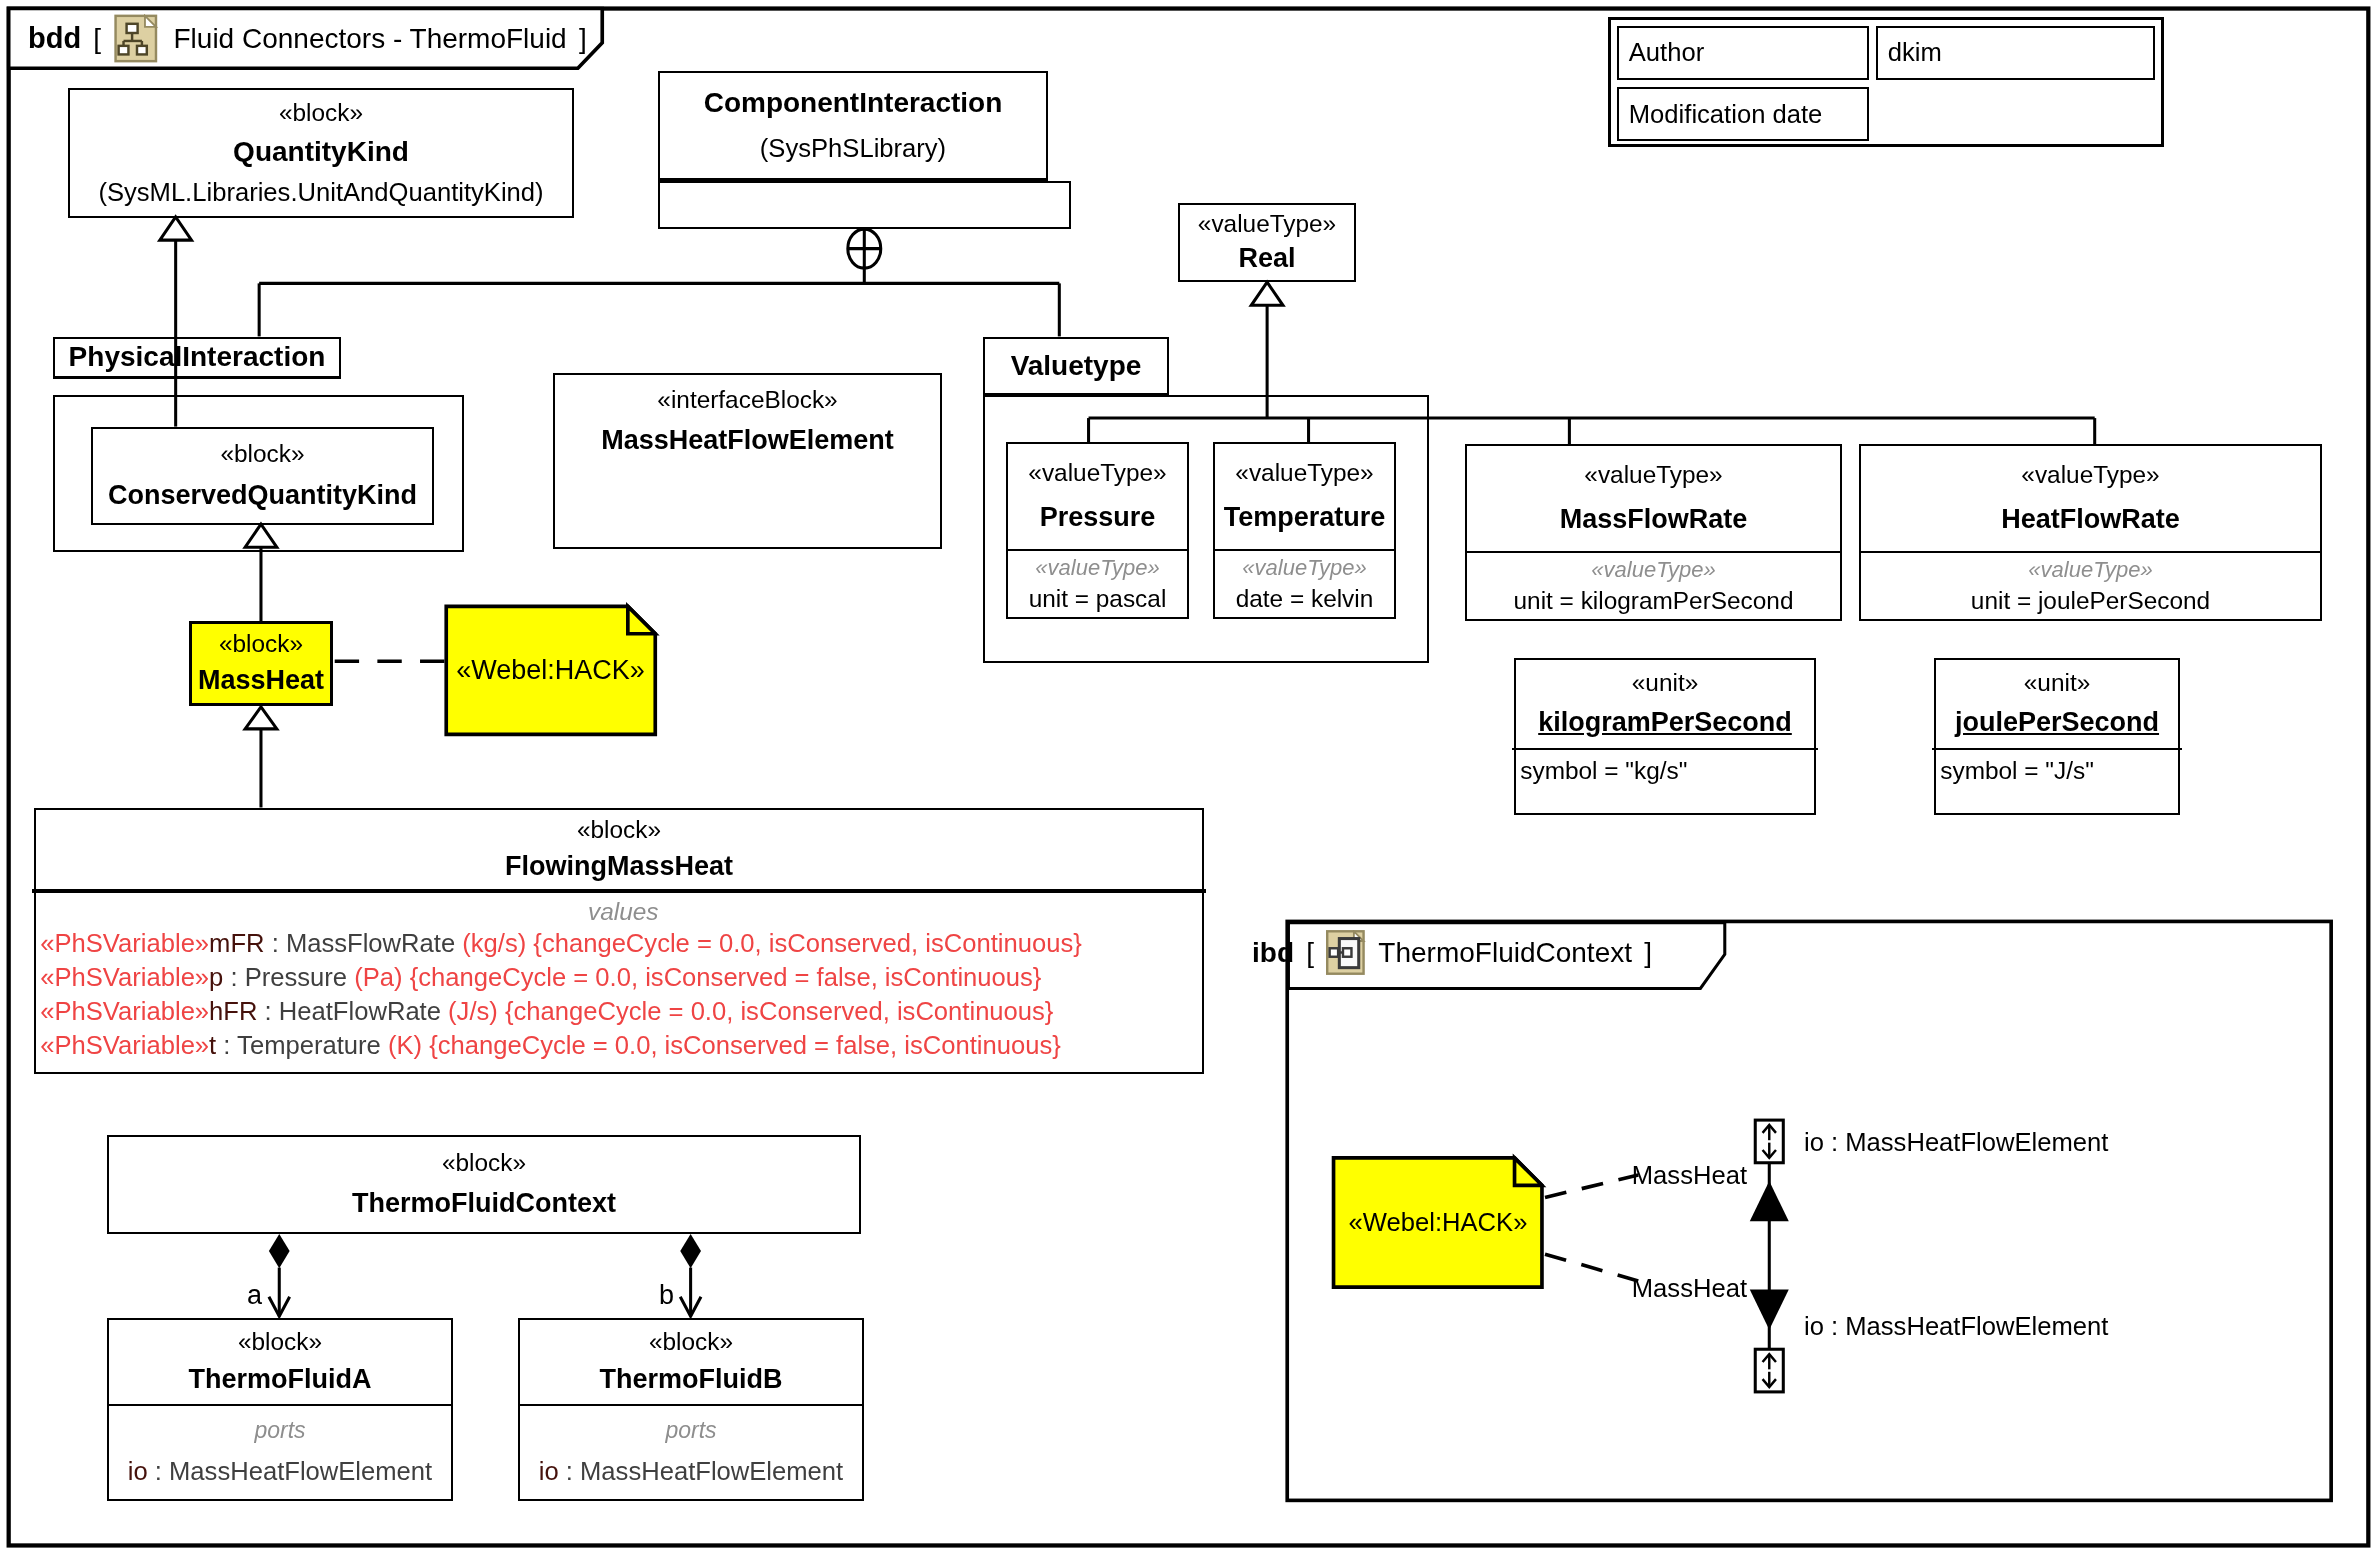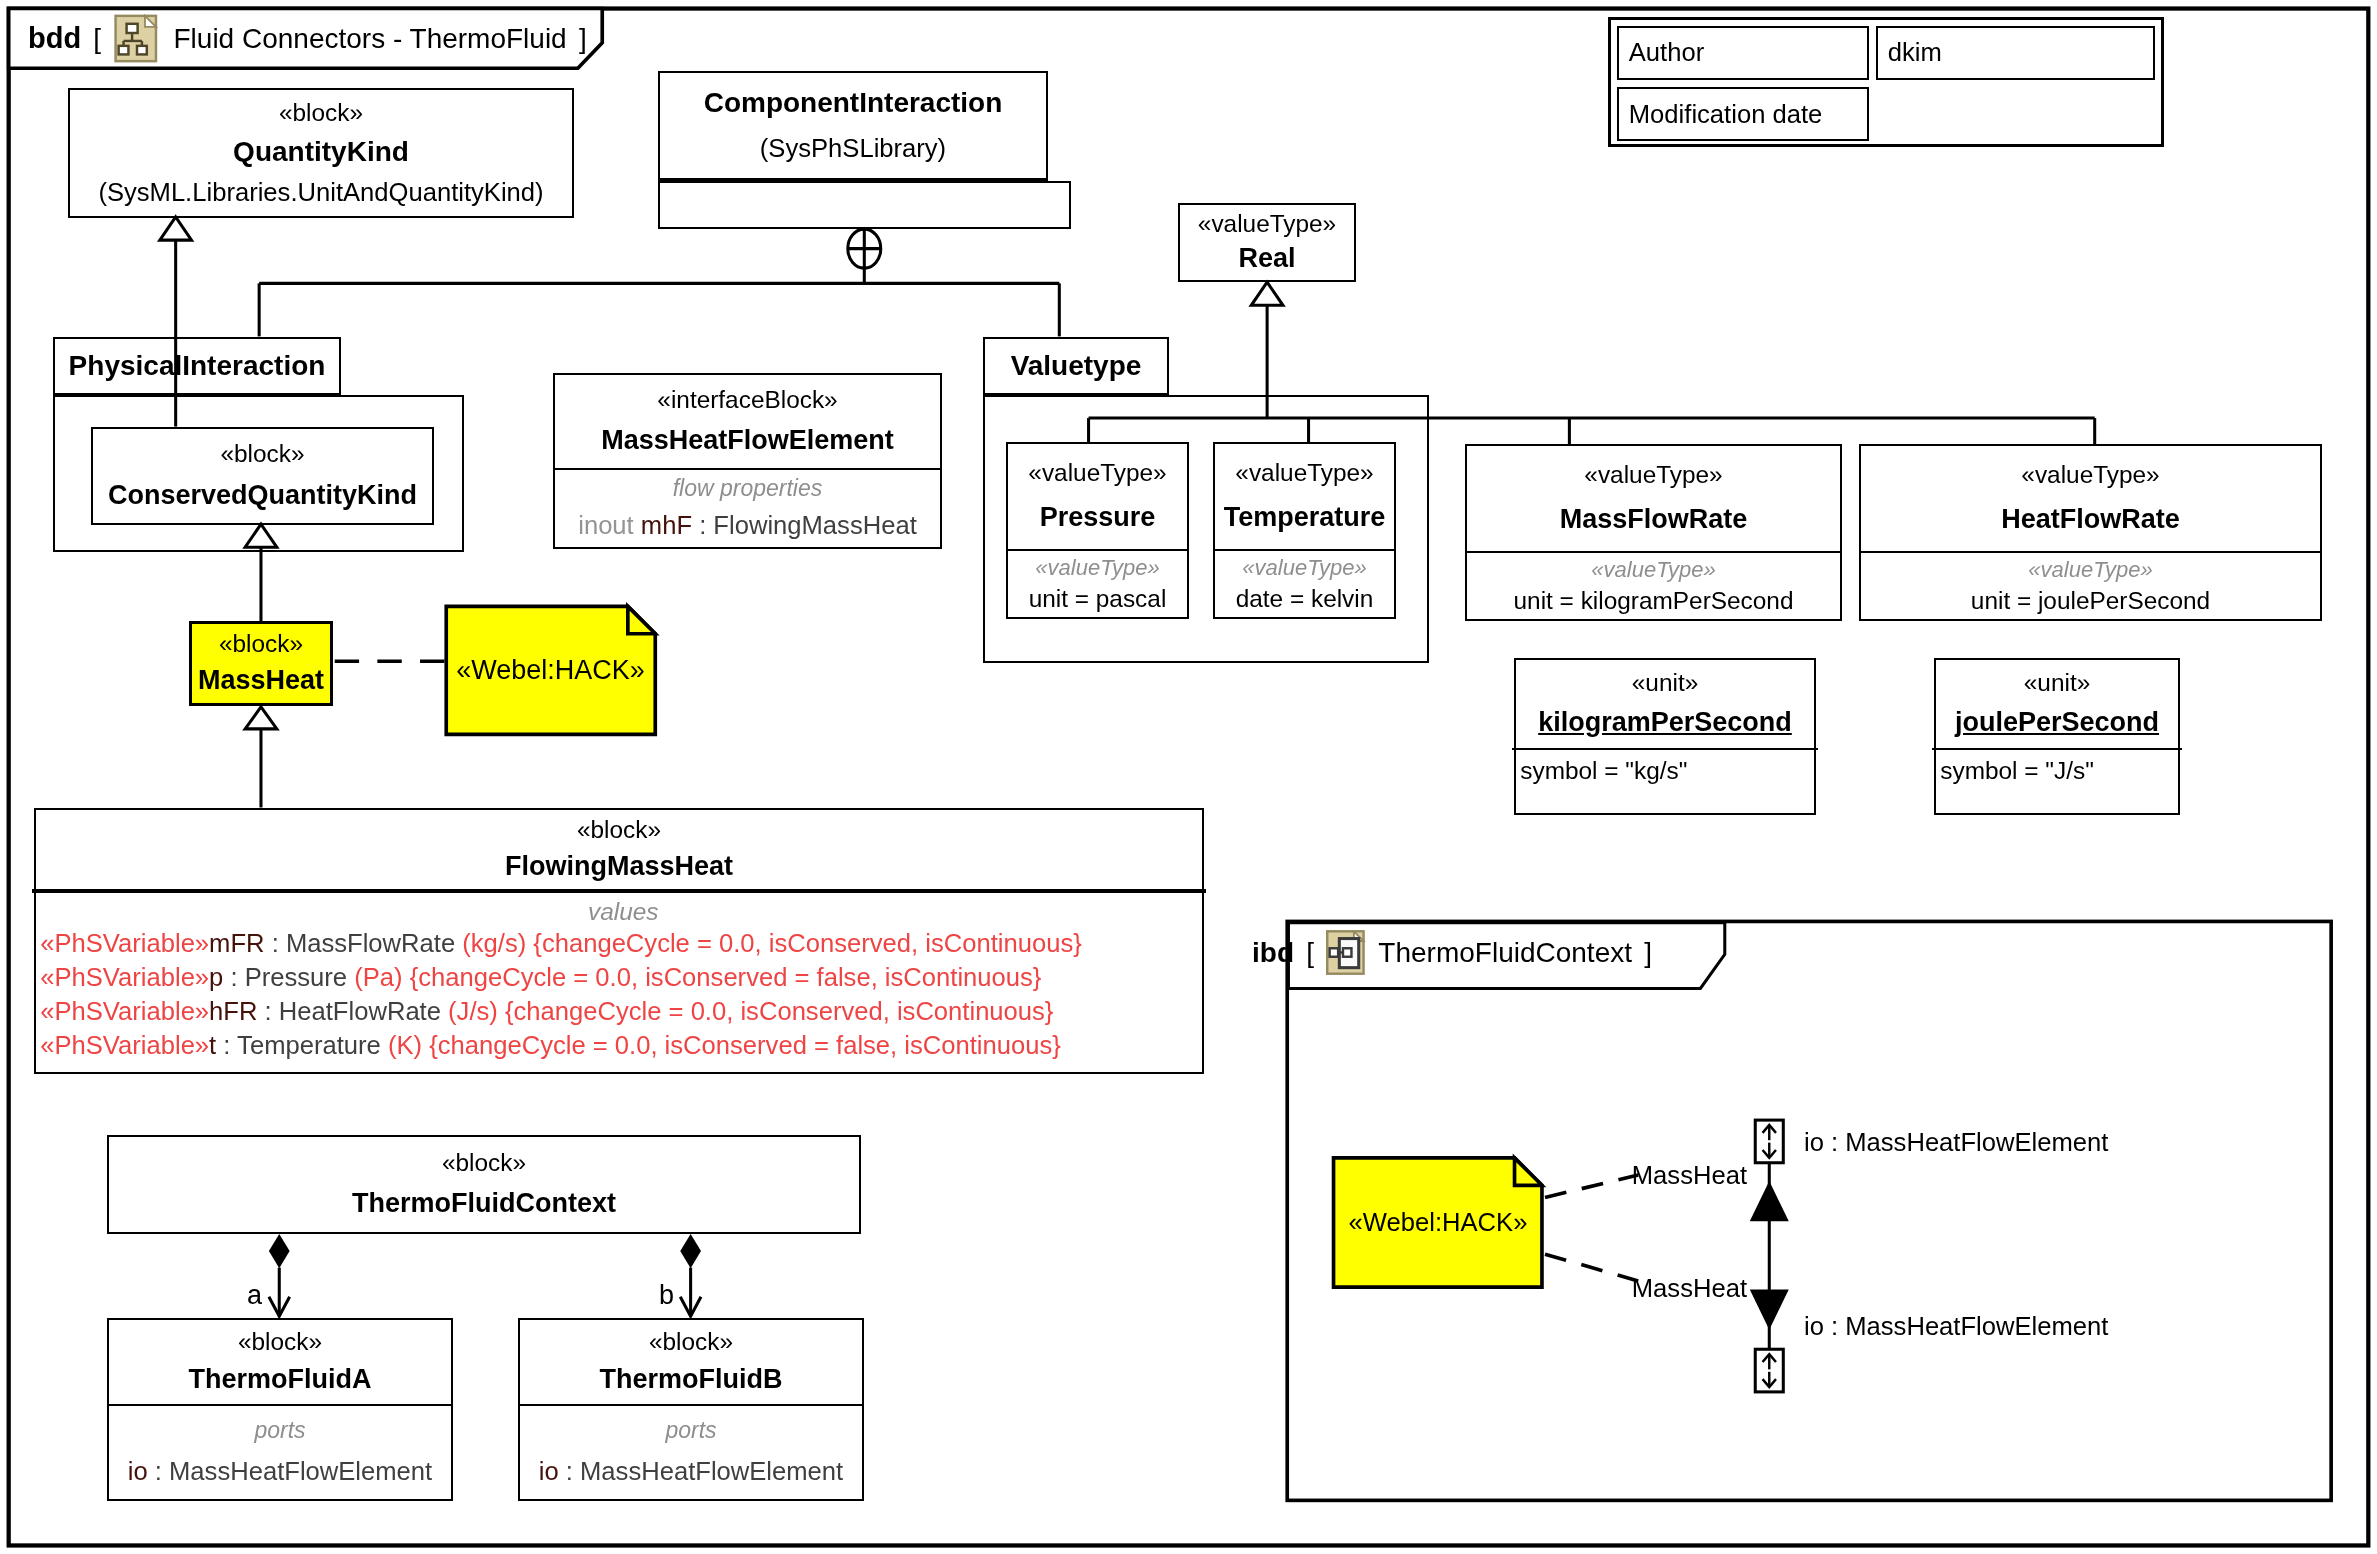--- a/index.html
+++ b/index.html
@@ -49,37 +49,33 @@
     <div class="lib">(SysPhSLibrary)</div>
   </div>
   <div class="box" style="left:658px;top:181px;width:413px;height:48px;"></div>
 
   <div class="box" style="left:1178px;top:203px;width:178px;height:79px;">
     <div class="st">«valueType»</div>
     <div class="nm44">Real</div>
   </div>
 
   <div class="box" style="left:53px;top:395px;width:411px;height:157px;"></div>
-  <div class="box" style="left:53px;top:337px;width:288px;height:59px;border-bottom-width:3.7px;">
+  <div class="box" style="left:53px;top:337px;width:288px;height:42px;border-bottom-width:3.7px;">
     <div class="nm">PhysicalInteraction</div>
   </div>
 
   <div class="box" style="left:91px;top:427px;width:343px;height:98px;">
     <div class="st">«block»</div>
     <div class="nm44">ConservedQuantityKind</div>
   </div>
 
   <div class="box" style="left:553px;top:373px;width:389px;height:176px;justify-content:flex-start;">
     <div class="secgrow" style="flex:0 0 93px;">
       <div class="st">«interfaceBlock»</div>
       <div class="nm44">MassHeatFlowElement</div>
-    </div>
-    <div class="sep secgrow">
-      <div class="grayi">flow properties</div>
-      <div class="vrow"><span class="c-gray">inout </span><span class="c-maroon">mhF</span><span class="c-dgray"> : FlowingMassHeat</span></div>
     </div>
   </div>
 
   <div class="box" style="left:983px;top:395px;width:446px;height:268px;"></div>
   <div class="box" style="left:983px;top:337px;width:186px;height:59px;border-bottom-width:3.7px;">
     <div class="nm">Valuetype</div>
   </div>
 
   <div class="box" style="left:1006px;top:442px;width:183px;height:177px;justify-content:flex-start;z-index:2;">
     <div class="secgrow" style="flex:0 0 105px;">

